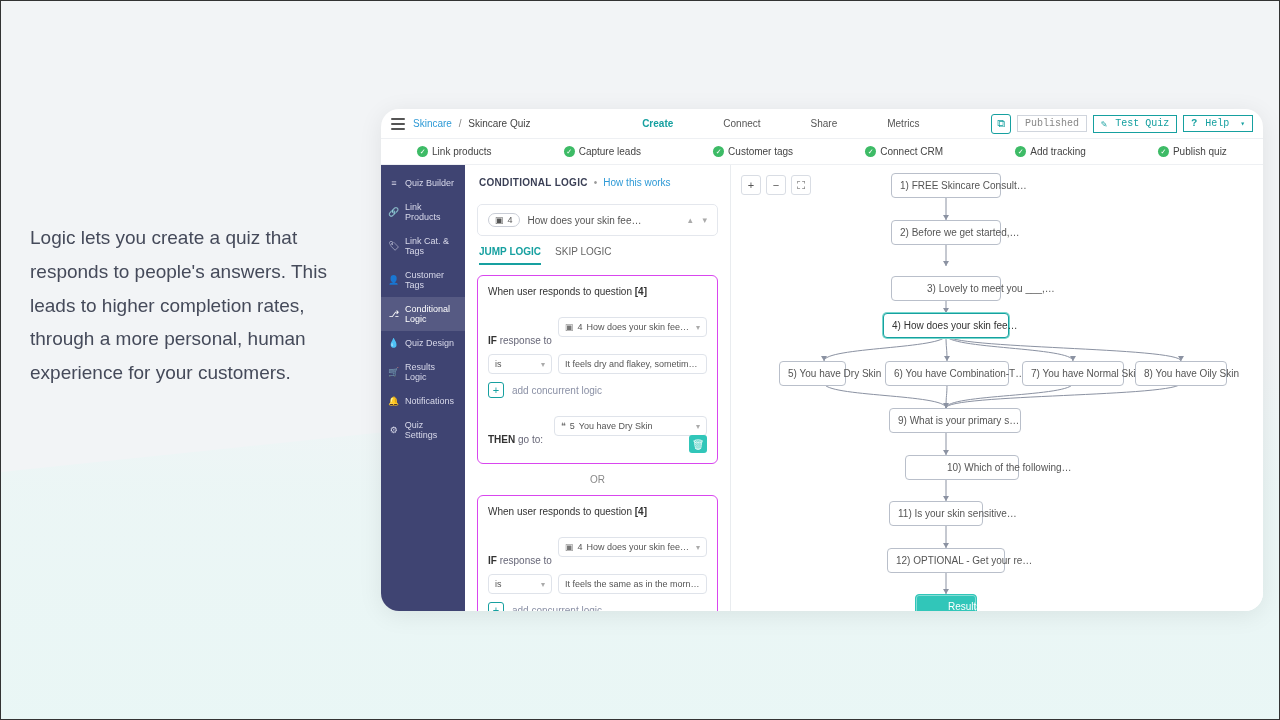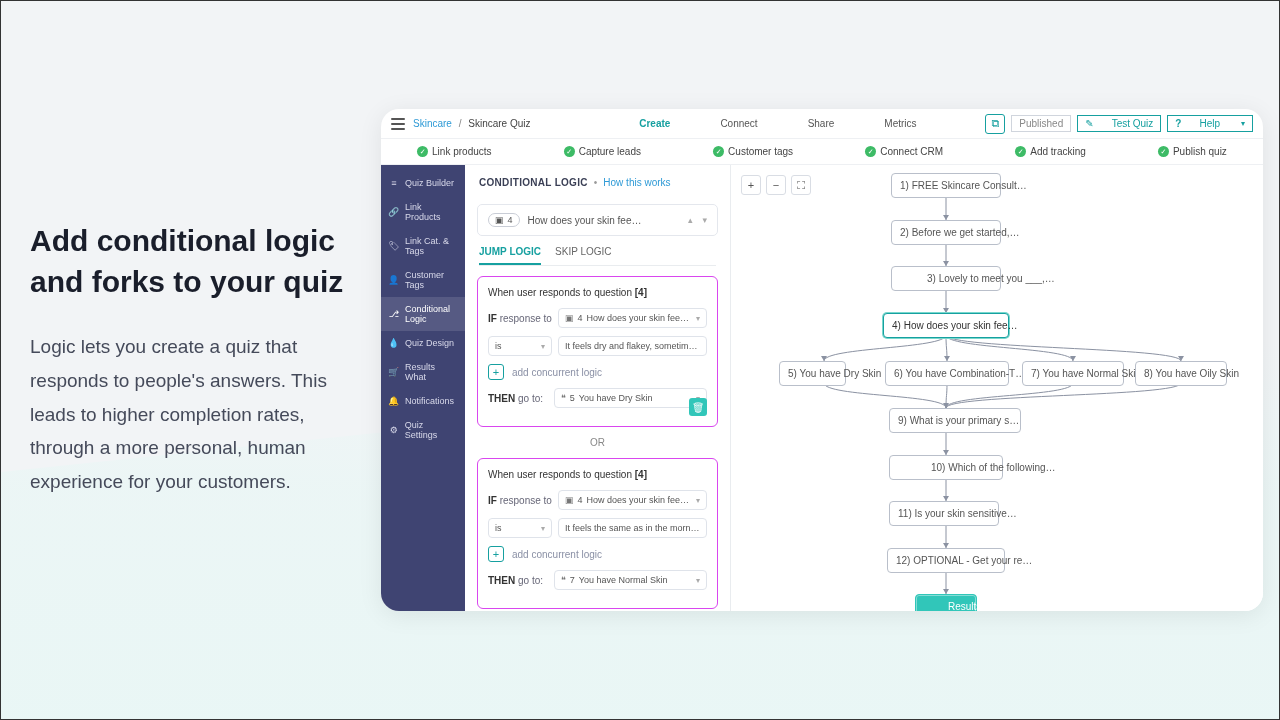--- a/index.html
+++ b/index.html
@@ -38,22 +38,22 @@
   .hamburger span { display:block; height:2px; background:#555; border-radius:1px; }
   .crumb a { color:#2e9ad6; text-decoration:none; }
   .crumb .sep { color:#888; margin:0 4px; }
   .crumb .cur { color:#444; }
   .header-spacer { flex:1; }
   .tabs { display:flex; gap:10px; }
   .tabs .tab { color:#555; cursor:pointer;margin-left:40px; }
   .tabs .tab.active { color:#16a0a0; font-weight:600; }
   .header-right { display:flex; gap:6px; align-items:center; margin-left:auto; }
   .icon-btn-sq { width:20px; height:20px; border:1px solid #16a0a0; border-radius:3px; display:flex; align-items:center; justify-content:center; color:#16a0a0; font-size:11px; cursor:pointer;}
-  .pill { border:1px solid #d0d5dd; color:#888; border-radius:0; padding:2px 7px; font-size:10px; cursor:pointer;}
-  .pill.teal { border-color:#16a0a0; color:#16a0a0; display:flex; align-items:center; gap:18px;}
+  .pill { border:1px solid #d0d5dd; color:#888; border-radius:0; padding:2px 7px; font-size:10px; cursor:pointer;font-family:Liberation Mono, monospace;}
+  .pill.teal { border-color:#16a0a0; color:#16a0a0; display:flex; align-items:center; gap:8px;}
   .edit-icon::before { content:"✎"; font-size:10px;}
   .help-icon::before { content:"?"; font-weight:bold; font-size:10px;}
   .chev::after { content:"▾"; margin-left:3px; font-size:8px; }
 
   .checklist-row { height:26px; display:flex; align-items:center; justify-content:space-around; border-bottom:1px solid #eef0f3; font-size:10px; color:#444; }
   .check-item { display:flex; align-items:center; gap:4px; }
   .check-circle { width:11px; height:11px; border-radius:50%; background:#3dbb66; display:flex; align-items:center; justify-content:center; color:#fff; font-size:7px;}
   .check-circle::before { content:"✓"; }
 
   .app-body { flex:1; display:flex; overflow:hidden; }
@@ -74,21 +74,21 @@
   .qtitle { flex:1; font-size:10px; color:#555; white-space:nowrap; overflow:hidden; text-overflow:ellipsis;}
   .qctrl { color:#aaa; font-size:9px; cursor:pointer; margin-left:2px;}
   .logic-tabs { display:flex; gap:14px; padding:10px 14px 0; font-size:10px; }
   .logic-tab { padding-bottom:6px; cursor:pointer; color:#666; }
   .logic-tab.active { color:#16a0a0; border-bottom:2px solid #16a0a0; font-weight:600;}
   .divider { height:1px; background:#e9ecef; margin:0 14px 0;}
   .rule-card { margin:10px 12px 0; border:1px solid #d946ef; border-radius:6px; padding:10px 10px 10px; position:relative;}
   .rule-title { font-size:10px; color:#333; margin-bottom:10px;}
   .rule-title .qnum { font-weight:700;}
   .row { display:flex; align-items:center; gap:6px; margin-bottom:8px;}
-  .label { color:#667; font-size:10px; min-width:60px; }
+  .label { color:#667; font-size:10px; min-width:60px;margin-top:28px; }
   .label .bold { font-weight:700; color:#333;}
   .select { flex:1; border:1px solid #dfe3ea; border-radius:4px; padding:4px 6px; font-size:9px; color:#555; display:flex; align-items:center; gap:4px; cursor:pointer; background:#fff; min-width:0;}
   .select.sm { flex:0 0 64px; justify-content:space-between;}
   .select .caret::after { content:"▾"; color:#aaa; font-size:8px; margin-left:auto;}
   .select .pic::before { content:"▣"; font-size:9px; color:#777;}
   .select .quote::before { content:"❝"; font-size:9px; color:#777;}
   .select .txt { overflow:hidden; text-overflow:ellipsis; white-space:nowrap; flex:1; min-width:0;}
   .input-like { flex:1; border:1px solid #dfe3ea; border-radius:4px; padding:4px 6px; font-size:9px; color:#555; background:#fff; overflow:hidden; text-overflow:ellipsis; white-space:nowrap;}
   .add-row { display:flex; align-items:center; gap:8px; margin:4px 0 8px; }
   .plus-btn { width:16px; height:16px; border:1px solid #16a0a0; color:#16a0a0; border-radius:3px; display:flex; align-items:center; justify-content:center; font-size:11px; cursor:pointer;}
@@ -106,21 +106,20 @@
   svg.edges path, svg.edges line { stroke:#8b92a2; stroke-width:1; fill:none; }
   svg.edges .arrow { fill:#8b92a2; }
   .bg-wedge { position:absolute; left:0; right:0; bottom:0; height:380px; background:linear-gradient(180deg, rgba(231,247,245,0) 0%, rgba(231,247,245,0.6) 40%, rgba(231,247,245,0.8) 100%); clip-path: polygon(0 35%, 100% 0, 100% 100%, 0 100%); z-index:-1;}
 </style>
 </head>
 <body>
 
 <div class="bg-wedge"></div>
 
 <div class="left-copy">
-  <h1>Add conditional logic and forks to your quiz</h1>
   <p>Logic lets you create a quiz that responds to people's answers. This leads to higher completion rates, through a more personal, human experience for your customers.</p>
 </div>
 
 <div class="app-window">
 
   <div class="app-header">
     <div class="hamburger">
         <span></span>
         <span></span>
         <span></span>
@@ -200,21 +199,21 @@
         <div class="side-item active">
           <span class="side-icon">⎇</span>
           <span>Conditional Logic</span>
         </div>
         <div class="side-item">
           <span class="side-icon">💧</span>
           <span>Quiz Design</span>
         </div>
         <div class="side-item">
           <span class="side-icon">🛒</span>
-          <span>Results What</span>
+          <span>Results Logic</span>
         </div>
         <div class="side-item">
           <span class="side-icon">🔔</span>
           <span>Notifications</span>
         </div>
         <div class="side-item">
           <span class="side-icon">⚙</span>
           <span>Quiz Settings</span>
         </div>
       </div>
@@ -344,27 +343,27 @@
           <line x1="215" y1="312" x2="215" y2="336"></line>
           <polygon points="212,331 218,331 215,336" class="arrow"></polygon>
           <line x1="215" y1="358" x2="215" y2="383"></line>
           <polygon points="212,378 218,378 215,383" class="arrow"></polygon>
           <line x1="215" y1="405" x2="215" y2="429"></line>
           <polygon points="212,424 218,424 215,429" class="arrow"></polygon>
         </svg>
       <div class="flow" id="flow">
           <div class="node" style="left: 160px; top: 8px; width: 110px;">1) FREE Skincare Consult…</div>
           <div class="node" style="left: 160px; top: 55px; width: 110px;">2) Before we get started,…</div>
-          <div class="node" style="left: 160px; top: 101px; width: 110px; padding-left: 35px;">3) Lovely to meet you ___,…</div>
+          <div class="node" style="left: 160px; top: 111px; width: 110px; padding-left: 35px;">3) Lovely to meet you ___,…</div>
           <div class="node selected" style="left: 152px; top: 148px; width: 126px;">4) How does your skin fee…</div>
           <div class="node" style="left: 48px; top: 196px; width: 67px;">5) You have Dry Skin</div>
           <div class="node" style="left: 154px; top: 196px; width: 124px;">6) You have Combination-T…</div>
           <div class="node" style="left: 291px; top: 196px; width: 102px;">7) You have Normal Skin</div>
           <div class="node" style="left: 404px; top: 196px; width: 92px;">8) You have Oily Skin</div>
           <div class="node" style="left: 158px; top: 243px; width: 132px;">9) What is your primary s…</div>
-          <div class="node" style="left: 158px; top: 290px; width: 114px; padding-left: 41px;">10) Which of the following…</div>
-          <div class="node" style="left: 158px; top: 336px; width: 110px;">11) Is your skin sensitive…</div>
+          <div class="node" style="left: 174px; top: 290px; width: 114px; padding-left: 41px;">10) Which of the following…</div>
+          <div class="node" style="left: 158px; top: 336px; width: 94px;">11) Is your skin sensitive…</div>
           <div class="node" style="left: 156px; top: 383px; width: 118px;">12) OPTIONAL - Get your re…</div>
           <div class="node results" style="left: 184px; top: 429px; width: 62px;">Results Page 1</div>
         </div>
     </div>
   </div>
 </div>
 
 </body></html>

